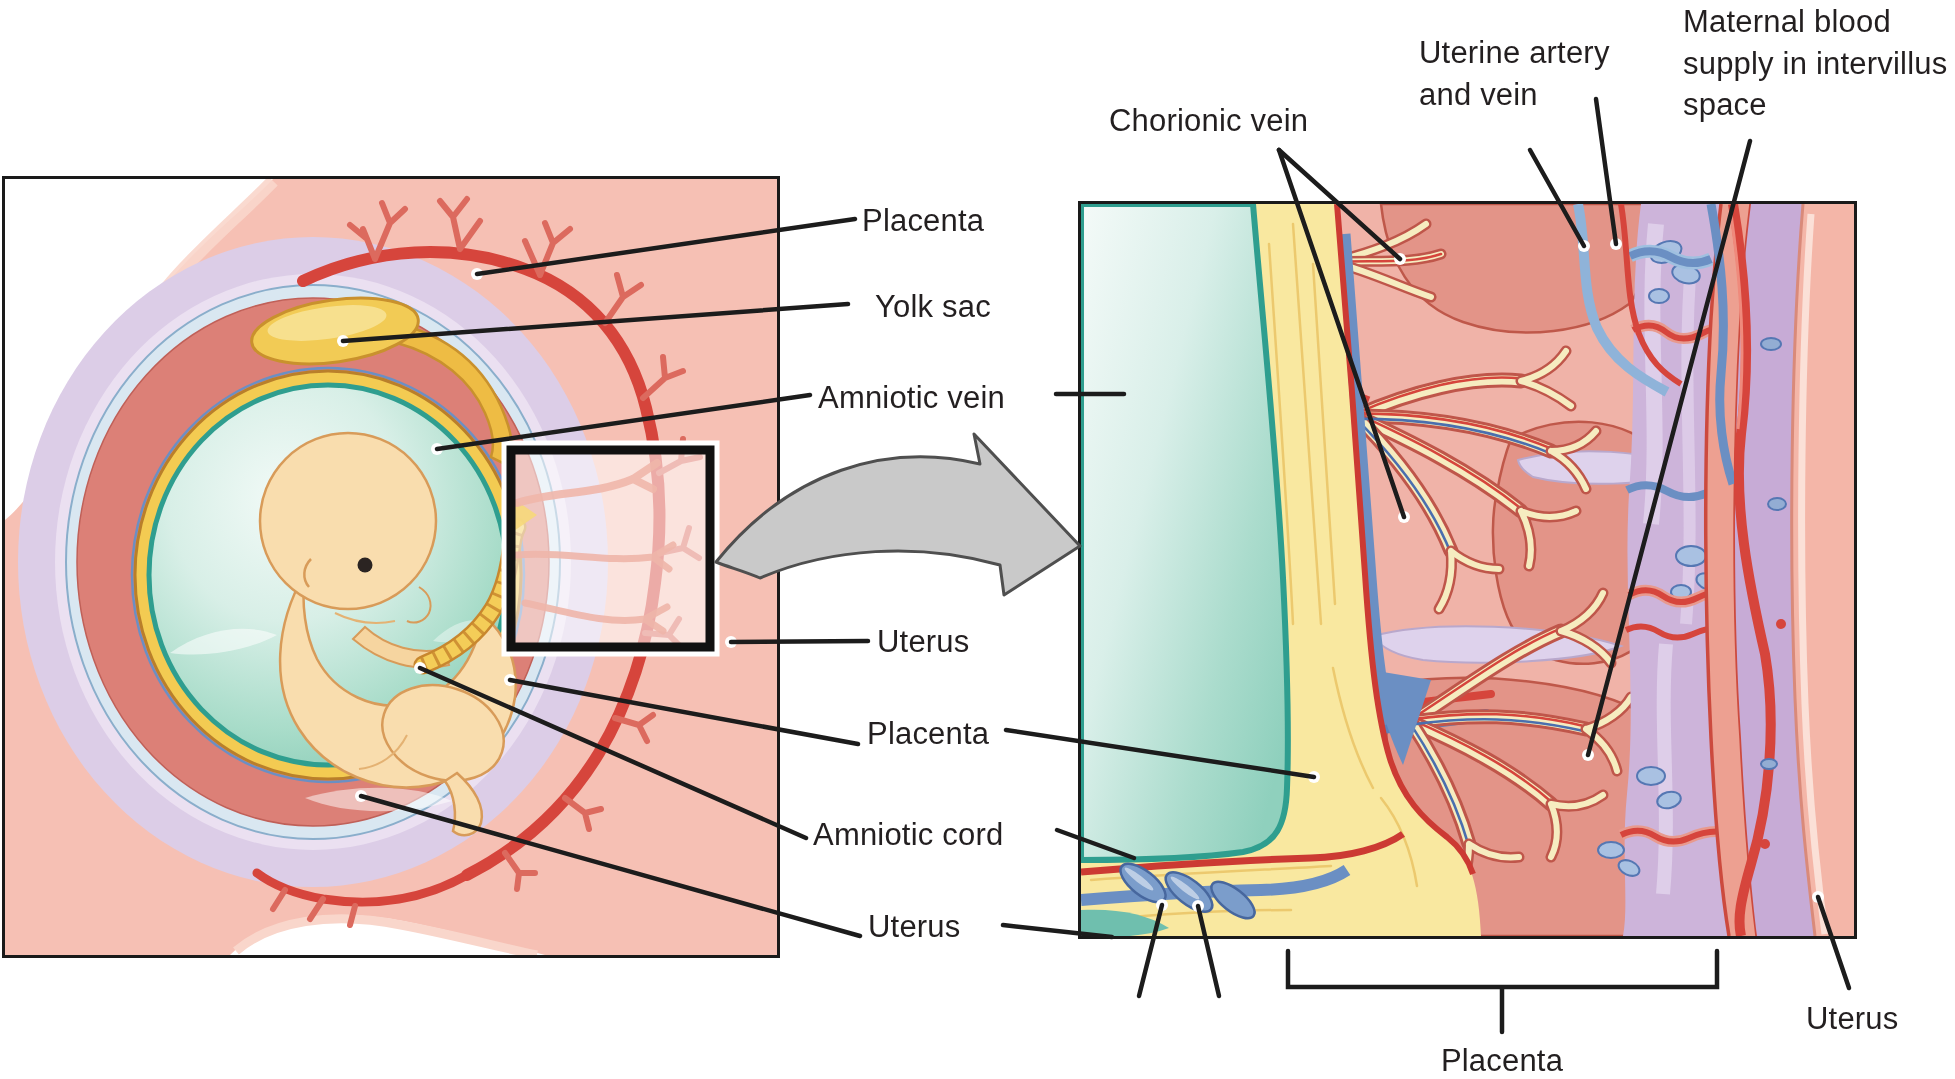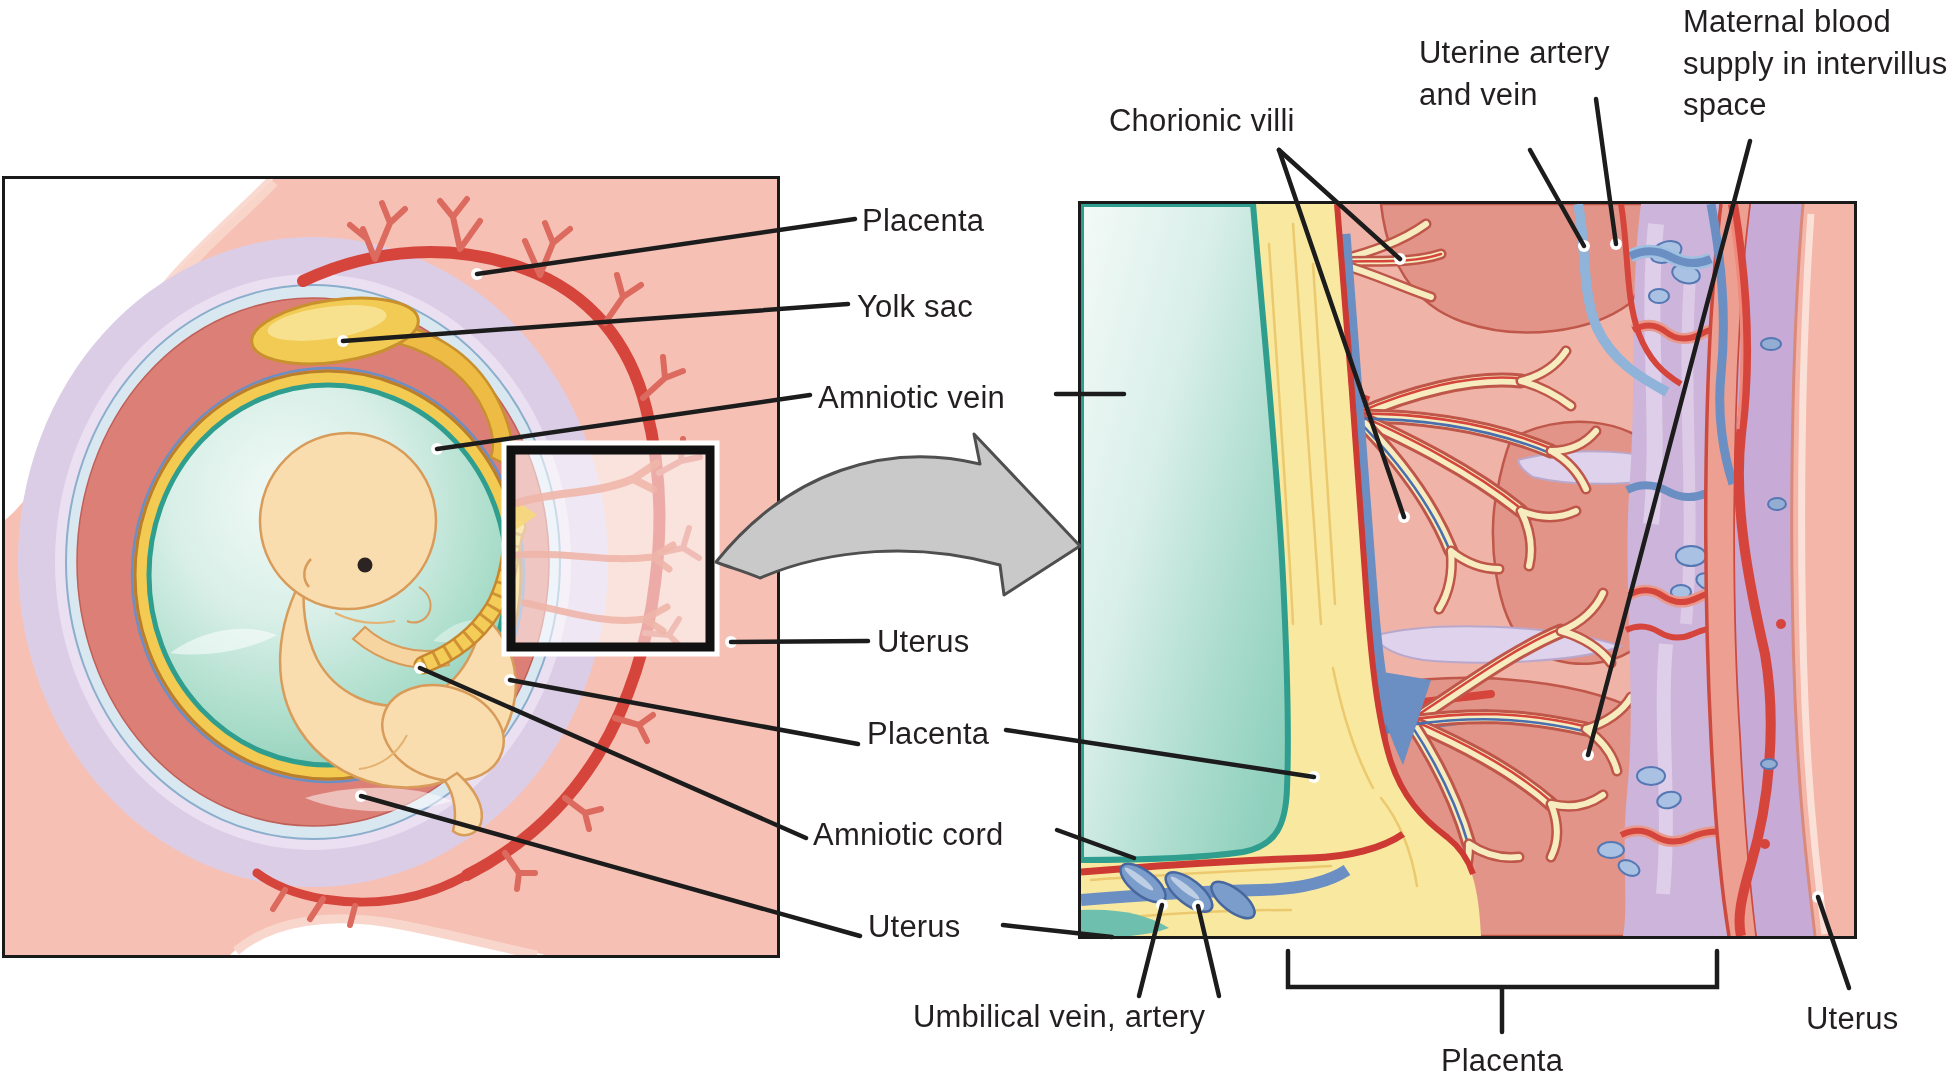--- a/index.html
+++ b/index.html
@@ -322,26 +322,25 @@
     <path class="ln" d="M1279,150 L1404,517"></path>
     <path class="ln" d="M1530,150 L1584,246"></path>
     <path class="ln" d="M1596,99 L1616,244"></path>
     <path class="ln" d="M1750,141 L1588,755"></path>
     <path class="ln" d="M1818,897 L1849,988"></path>
 
     <path class="ln" d="M1288,951 L1288,987 L1717,987 L1717,951 M1502,987 L1502,1032"></path>
   </svg>
 
   <div class="lbl nowrap" style="left:862px;top:200px">Placenta</div>
-  <div class="lbl nowrap" style="left:857px;top:286px">Yolk sac</div>
+  <div class="lbl nowrap" style="left:875px;top:286px">Yolk sac</div>
   <div class="lbl nowrap" style="left:818px;top:377px">Amniotic vein</div>
   <div class="lbl nowrap" style="left:877px;top:621px">Uterus</div>
   <div class="lbl nowrap" style="left:867px;top:713px">Placenta</div>
   <div class="lbl nowrap" style="left:813px;top:814px">Amniotic cord</div>
   <div class="lbl nowrap" style="left:868px;top:906px">Uterus</div>
-  <div class="lbl nowrap" style="left:913px;top:996px">Umbilical vein, artery</div>
-  <div class="lbl nowrap" style="left:1109px;top:100px">Chorionic villi</div>
+  <div class="lbl nowrap" style="left:1109px;top:100px">Chorionic vein</div>
   <div class="lbl" style="left:1419px;top:32px;width:235px">Uterine artery and vein</div>
   <div class="lbl" style="left:1683px;top:1px;width:270px">Maternal blood supply in intervillus space</div>
   <div class="lbl nowrap" style="left:1502px;top:1040px;transform:translateX(-50%)">Placenta</div>
   <div class="lbl nowrap" style="left:1806px;top:998px">Uterus</div>
 
 </div>
 
 </body></html>

